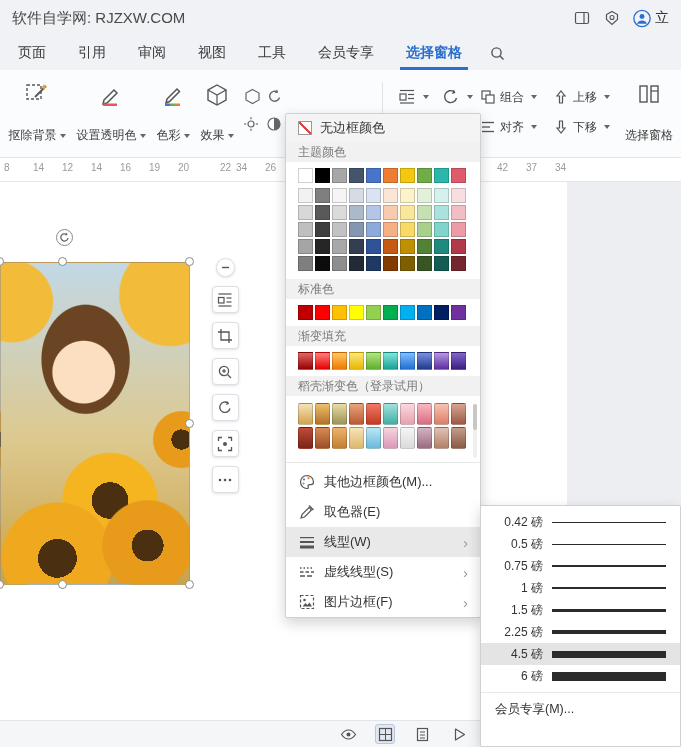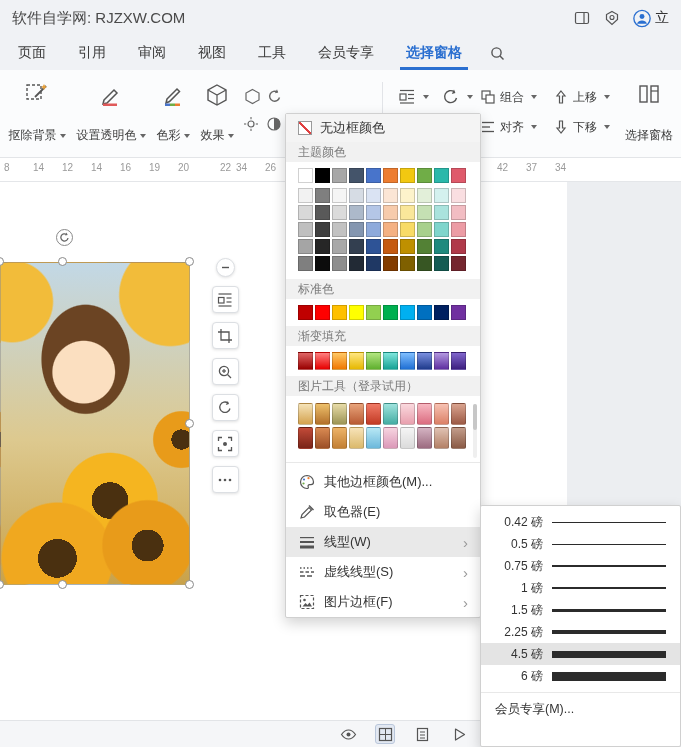--- a/index.html
+++ b/index.html
@@ -580,21 +580,21 @@
           <span class="sw g" style="background: linear-gradient(rgb(255, 230, 128), rgb(230, 184, 0));"></span>
           <span class="sw g" style="background: linear-gradient(rgb(179, 230, 128), rgb(95, 175, 46));"></span>
           <span class="sw g" style="background: linear-gradient(rgb(128, 230, 221), rgb(23, 162, 149));"></span>
           <span class="sw g" style="background: linear-gradient(rgb(128, 191, 255), rgb(31, 111, 212));"></span>
           <span class="sw g" style="background: linear-gradient(rgb(122, 143, 224), rgb(31, 59, 140));"></span>
           <span class="sw g" style="background: linear-gradient(rgb(179, 153, 224), rgb(95, 46, 160));"></span>
           <span class="sw g" style="background: linear-gradient(rgb(128, 102, 204), rgb(61, 31, 128));"></span>
         </div>
     </div>
 
-    <div class="strip">图片工具（登录试用）</div>
+    <div class="strip">稻壳渐变色（登录试用）</div>
     <div class="docerpad">
       <div id="docerRows">
           <div class="swrow">
             <span class="sw d" style="background: linear-gradient(rgb(245, 227, 184), rgb(212, 162, 78));"></span>
             <span class="sw d" style="background: linear-gradient(rgb(237, 192, 107), rgb(179, 112, 43));"></span>
             <span class="sw d" style="background: linear-gradient(rgb(232, 220, 168), rgb(156, 148, 85));"></span>
             <span class="sw d" style="background: linear-gradient(rgb(232, 163, 122), rgb(184, 90, 51));"></span>
             <span class="sw d" style="background: linear-gradient(rgb(240, 122, 102), rgb(194, 58, 36));"></span>
             <span class="sw d" style="background: linear-gradient(rgb(159, 227, 222), rgb(69, 173, 163));"></span>
             <span class="sw d" style="background: linear-gradient(rgb(250, 217, 222), rgb(232, 160, 174));"></span>

